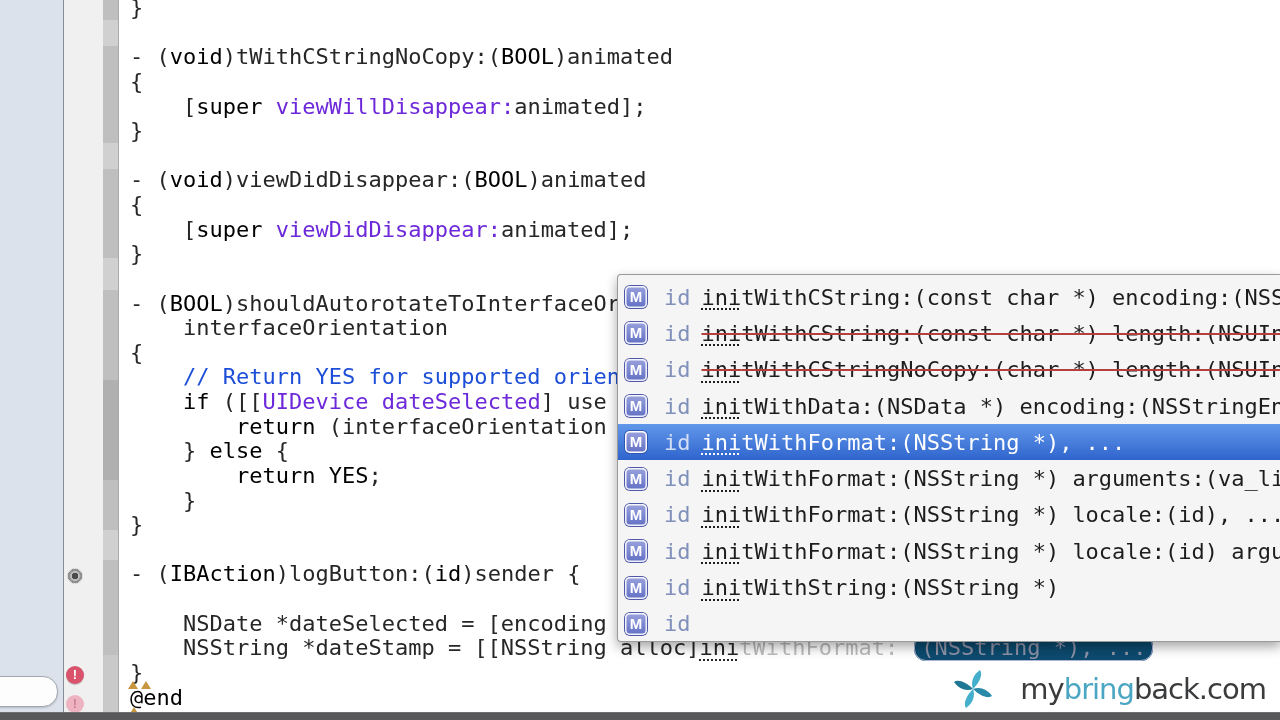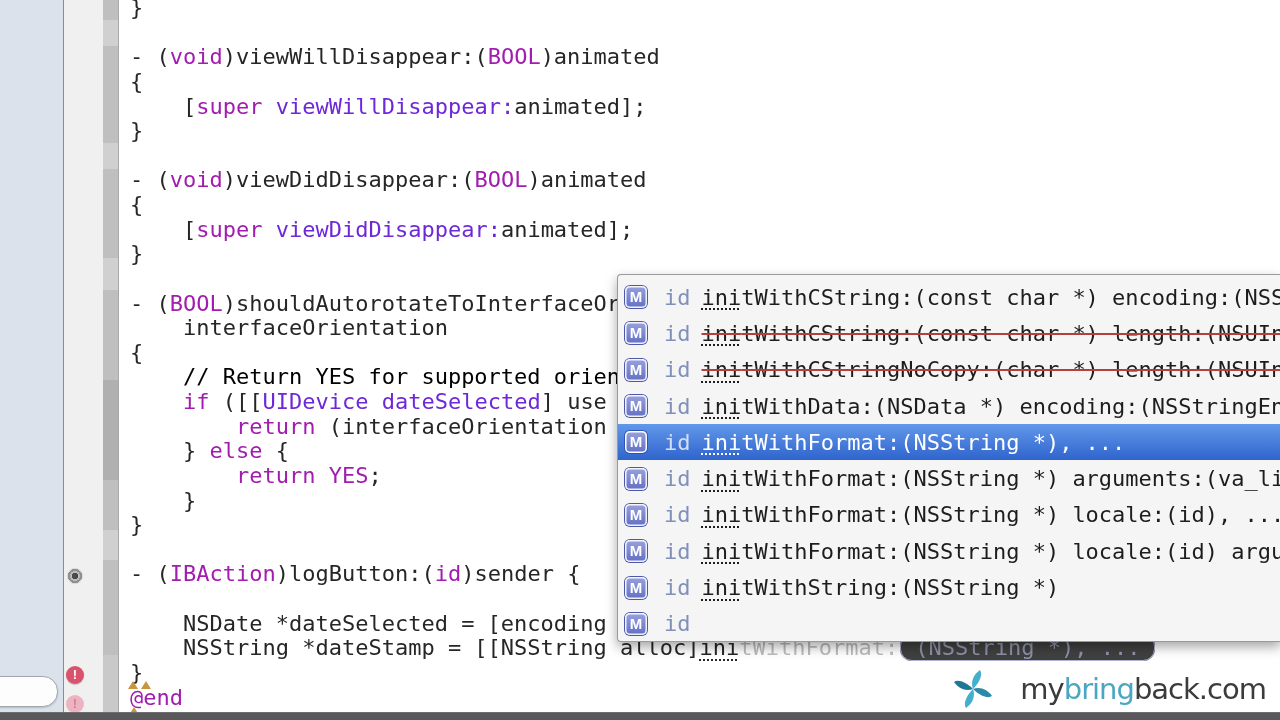--- a/index.html
+++ b/index.html
@@ -39,28 +39,28 @@
   }
   .ribbon .seg{position:absolute;left:0;width:15px;}
   
   .editor{
     position:absolute;left:119px;top:0;width:1161px;height:712px;
     background:#ffffff;overflow:hidden;
   }
   #code{position:absolute;left:11px;top:-4px;}
   .ln{height:24.63px;line-height:24.63px;font-size:22px;white-space:pre;}
   .tk-d{color:#262626;}
-  .tk-k{color:#a21caf;}
+  .tk-k{color:#000000;}
   .tk-m{color:#6d28d9;}
-  .tk-c{color:#000000;margin-top:47px;}
+  .tk-c{color:#1d4ed8;margin-top:47px;}
   .tk-u{color:#262626;text-decoration:underline;text-decoration-style:dotted;text-decoration-thickness:2px;text-underline-offset:4px;}
   .tk-g{color:#bcbcbc;}
   .tk-cap{
-    background:#404040;border:1px solid #aeb4d6;border-radius:12px;
-    padding:0 14px;color:#8f93a8;margin-left:2px;
+    background:#0c4a6e;border:1px solid #aeb4d6;border-radius:12px;
+    padding:0 6px;color:#8f93a8;margin-left:16px;
   }
   .tri{position:absolute;width:0;height:0;border-left:5px solid transparent;border-right:5px solid transparent;border-bottom:8px solid #c8963e;}
   
   .popup{
     position:absolute;left:617px;top:274px;width:664px;height:368px;
     background:#f5f5f5;border:1px solid #9a9a9a;border-right:none;
     border-radius:4px 0 0 4px;box-shadow:0 5px 12px rgba(0,0,0,0.35);
     overflow:hidden;padding-top:4px;box-sizing:border-box;
   }
   .pr{height:36.3px;display:flex;align-items:center;padding-left:7px;font-size:22px;white-space:pre;}
@@ -104,21 +104,21 @@
   <div class="seg" style="top:258px;height:32px;background:#d0d0d0;"></div>
   <div class="seg" style="top:380px;height:100px;background:#b0b0b0;"></div>
   <div class="seg" style="top:530px;height:30px;background:#d0d0d0;"></div>
   <div class="seg" style="top:655px;height:57px;background:#c9c9c9;"></div>
 </div>
 
 <div class="editor">
   <div id="code">
       <div class="ln"><span class="tk-d">}</span></div>
       <div class="ln"></div>
-      <div class="ln"><span class="tk-d">- (</span><span class="tk-k">void</span><span class="tk-d">)viewWillDisappear:(</span><span class="tk-k">BOOL</span><span class="tk-d">)animated</span></div>
+      <div class="ln"><span class="tk-d">- (</span><span class="tk-k">void</span><span class="tk-d">)tWithCStringNoCopy:(</span><span class="tk-k">BOOL</span><span class="tk-d">)animated</span></div>
       <div class="ln"><span class="tk-d">{</span></div>
       <div class="ln"><span class="tk-d">    [</span><span class="tk-k">super</span><span class="tk-d"> </span><span class="tk-m">viewWillDisappear:</span><span class="tk-d">animated];</span></div>
       <div class="ln"><span class="tk-d">}</span></div>
       <div class="ln"></div>
       <div class="ln"><span class="tk-d">- (</span><span class="tk-k">void</span><span class="tk-d">)viewDidDisappear:(</span><span class="tk-k">BOOL</span><span class="tk-d">)animated</span></div>
       <div class="ln"><span class="tk-d">{</span></div>
       <div class="ln"><span class="tk-d">    [</span><span class="tk-k">super</span><span class="tk-d"> </span><span class="tk-m">viewDidDisappear:</span><span class="tk-d">animated];</span></div>
       <div class="ln"><span class="tk-d">}</span></div>
       <div class="ln"></div>
       <div class="ln"><span class="tk-d">- (</span><span class="tk-k">BOOL</span><span class="tk-d">)shouldAutorotateToInterfaceOr</span></div>

